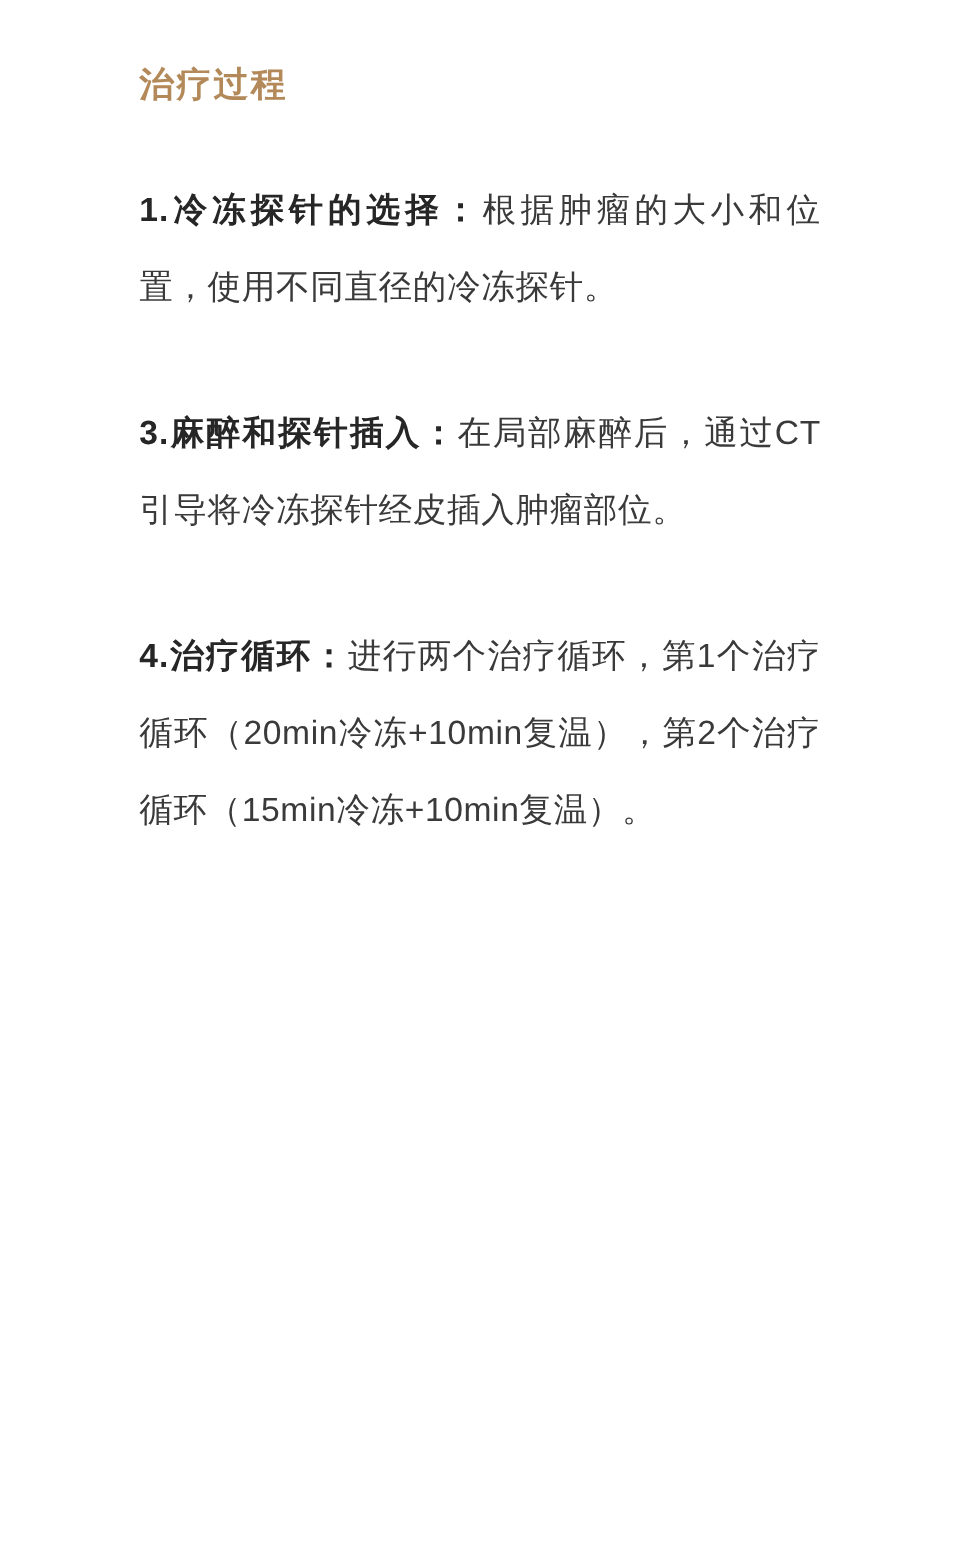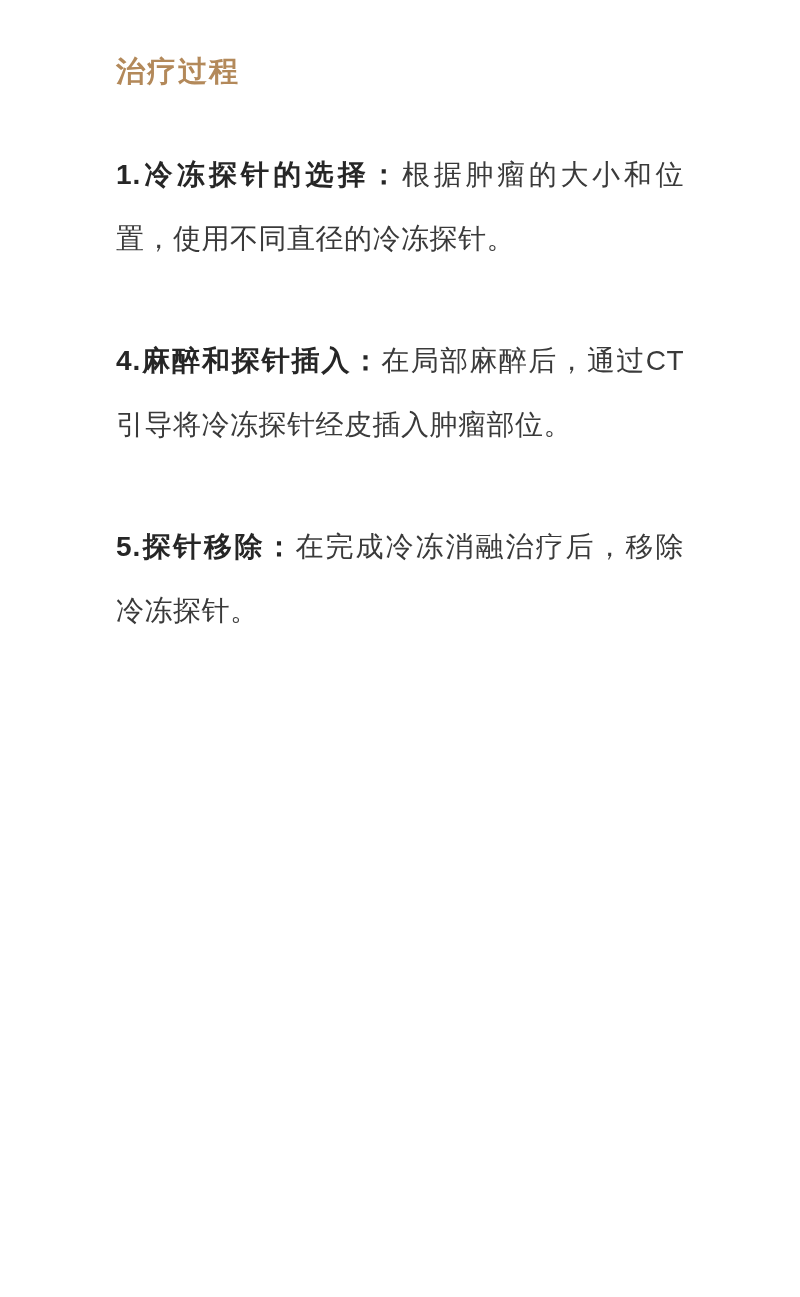--- a/index.html
+++ b/index.html
@@ -50,22 +50,22 @@
 <div class="page">
 
   <h2 class="section-title">治疗过程</h2>
 
   <p class="para">
     <strong class="lead">1.冷冻探针的选择：</strong><span>根据肿瘤的大小和位置，使用不同直径的冷冻探针。</span>
   </p>
 
 
   <p class="para">
-    <strong class="lead">4.麻醉和探针插入：</strong><span>在局部麻醉后，通过CT引导将冷冻探针经皮插入肿瘤部位。</span>
+    <strong class="lead">3.麻醉和探针插入：</strong><span>在局部麻醉后，通过CT引导将冷冻探针经皮插入肿瘤部位。</span>
   </p>
 
+  <p class="para">
+    <strong class="lead">4.治疗循环：</strong><span>进行两个治疗循环，第1个治疗循环（20min冷冻+10min复温），第2个治疗循环（15min冷冻+10min复温）。</span>
+  </p>
 
-  <p class="para">
-    <strong class="lead">5.探针移除：</strong><span>在完成冷冻消融治疗后，移除冷冻探针。</span>
-  </p>
 
 
 </div>
 
 </body></html>

